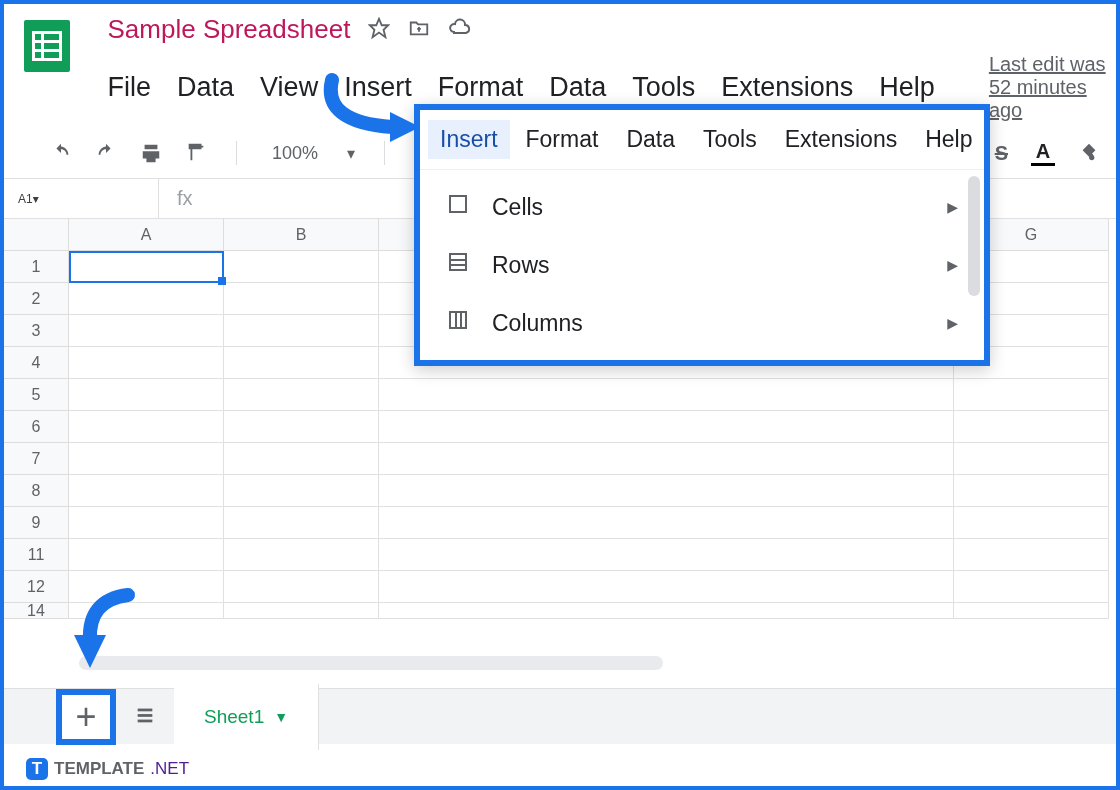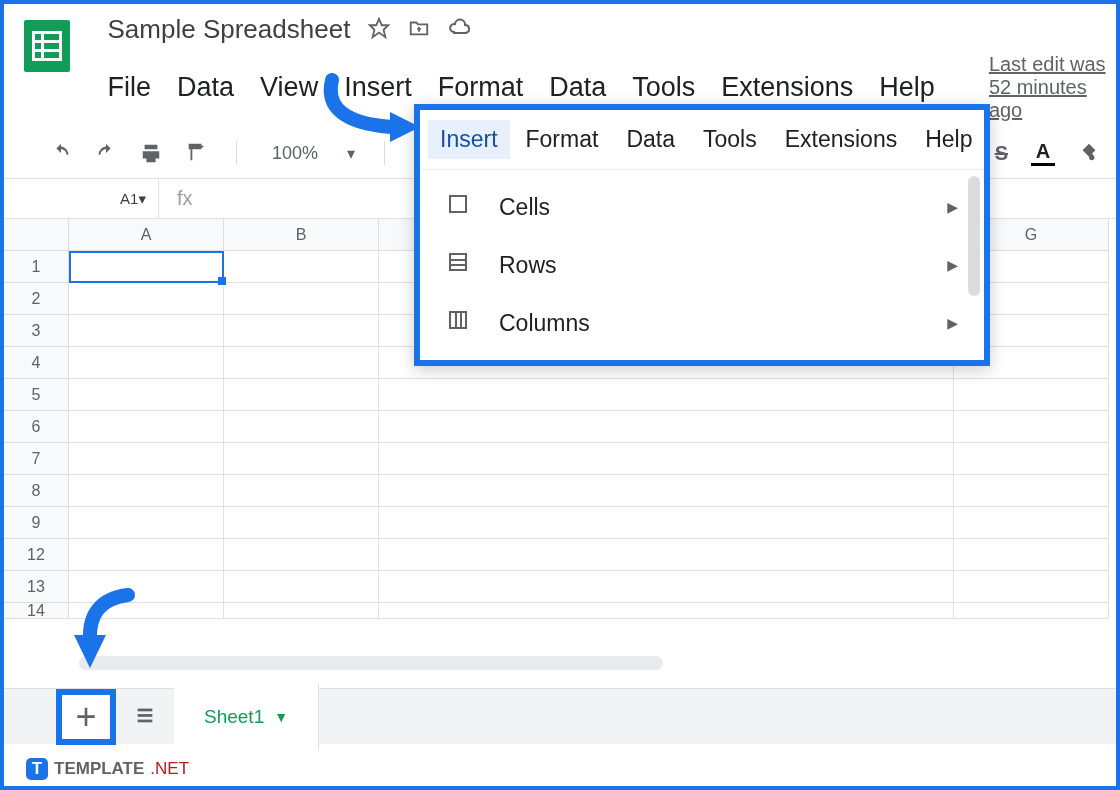--- a/index.html
+++ b/index.html
@@ -17,21 +17,21 @@
   .logo {
     width: 52px; height: 52px;
     background: #0f9d58;
     display: flex; align-items: center; justify-content: center;
     border-radius: 2px;
     margin-right: 38px;
     margin-top: 6px;
   }
   .logo svg { width: 36px; height: 36px; }
   .title-row { display: flex; align-items: center; gap: 18px; margin-bottom: 8px; }
-  .doc-title { font-size: 26px; color: #404040; font-weight: 400; }
+  .doc-title { font-size: 26px; color: #be185d; font-weight: 400; }
   .title-icon { color: #5f6368; cursor: pointer; }
   .menubar { display: flex; gap: 26px; align-items: center; }
   .menu-item { font-size: 27px; color: #202124; cursor: pointer; }
   .last-edit { font-size: 20px; color: #5f6368; text-decoration: underline; margin-left: 28px; cursor: pointer; }
   
   .toolbar {
     display: flex; align-items: center;
     padding: 12px 16px 12px 46px;
     border-bottom: 1px solid #e0e0e0;
     gap: 23px;
@@ -43,22 +43,22 @@
   .text-color {
     display: flex; flex-direction: column; align-items: center;
     font-size: 20px; font-weight: bold; color: #202124;
     border-bottom: 3px solid #000; padding-bottom: 0;
     width: 24px;
   }
   
   .refbar { display: flex; align-items: center; border-bottom: 1px solid #e0e0e0; height: 40px; }
   .namebox {
     width: 155px; padding-left: 14px;
-    font-size: 15px; color: #3c4043;
-    display: flex; align-items: center; justify-content: flex-end;
+    font-size: 12px; color: #3c4043;
+    display: flex; align-items: center; justify-content: flex-start;
     border-right: 1px solid #e0e0e0; height: 100%;
     padding-right: 12px;
   }
   .fx { font-size: 20px; color: #9aa0a6; padding: 0 18px; }
   
   .grid-area { position: relative; }
   .grid-row { display: flex; height: 32px; }
   .row-header {
     width: 65px; border-right: 1px solid #ddd; border-bottom: 1px solid #ddd;
     background: #f8f9fa; display: flex; align-items: center; justify-content: center;
@@ -93,21 +93,20 @@
   .popup-menubar { display: flex; gap: 28px; padding: 16px 20px; border-bottom: 1px solid #eee; position: relative; }
   .popup-menu-item { font-size: 23px; color: #202124; cursor: pointer; }
   .popup-menu-item.active { background: #e8f0fe; color: #174ea6; padding: 6px 12px; margin: -6px -12px; border-radius: 0; }
   .dropdown-body { padding: 8px 0; position: relative; }
   .dropdown-item {
     display: flex; align-items: center;
     padding: 14px 26px;
     font-size: 23px; color: #202124;
     cursor: pointer;
     position: relative;
-    gap: 7px;
   }
   .dropdown-item .di-icon { margin-right: 22px; color: #5f6368; }
   .dropdown-item .chevron { margin-left: auto; color: #5f6368; font-size: 14px; }
   .dropdown-item .shortcut { margin-left: auto; color: #5f6368; font-size: 21px; }
   .dropdown-item.highlighted {
     background: #eef0f2;
     border-top: 4px solid #1a73e8;
     border-bottom: 4px solid #1a73e8;
   }
   .scrollbar-thumb {
@@ -309,28 +308,28 @@
       <div class="cell colG"></div>
     </div>
   <div class="grid-row">
       <div class="row-header">9</div>
       <div class="cell colA"></div>
       <div class="cell colB"></div>
       <div class="cell colSpacer"></div>
       <div class="cell colG"></div>
     </div>
   <div class="grid-row">
+      <div class="row-header">11</div>
+      <div class="cell colA"></div>
+      <div class="cell colB"></div>
+      <div class="cell colSpacer"></div>
+      <div class="cell colG"></div>
+    </div>
+  <div class="grid-row">
       <div class="row-header">12</div>
-      <div class="cell colA"></div>
-      <div class="cell colB"></div>
-      <div class="cell colSpacer"></div>
-      <div class="cell colG"></div>
-    </div>
-  <div class="grid-row">
-      <div class="row-header">13</div>
       <div class="cell colA"></div>
       <div class="cell colB"></div>
       <div class="cell colSpacer"></div>
       <div class="cell colG"></div>
     </div>
   <div class="grid-row" style="height:16px">
       <div class="row-header" style="height:16px">14</div>
       <div class="cell colA"></div>
       <div class="cell colB"></div>
       <div class="cell colSpacer"></div>
@@ -399,14 +398,14 @@
   </div>
   <div class="tab">
     <span>Sheet1</span>
     <span class="caret">▼</span>
   </div>
 </div>
 
 <div class="footer">
   <div class="footer-badge">T</div>
   <span>TEMPLATE</span>
-    <span style="font-weight:normal;color:#b91c1c">.NET</span>
+    <span style="font-weight:normal;color:#4c1d95">.NET</span>
 </div>
 
 </body></html>

